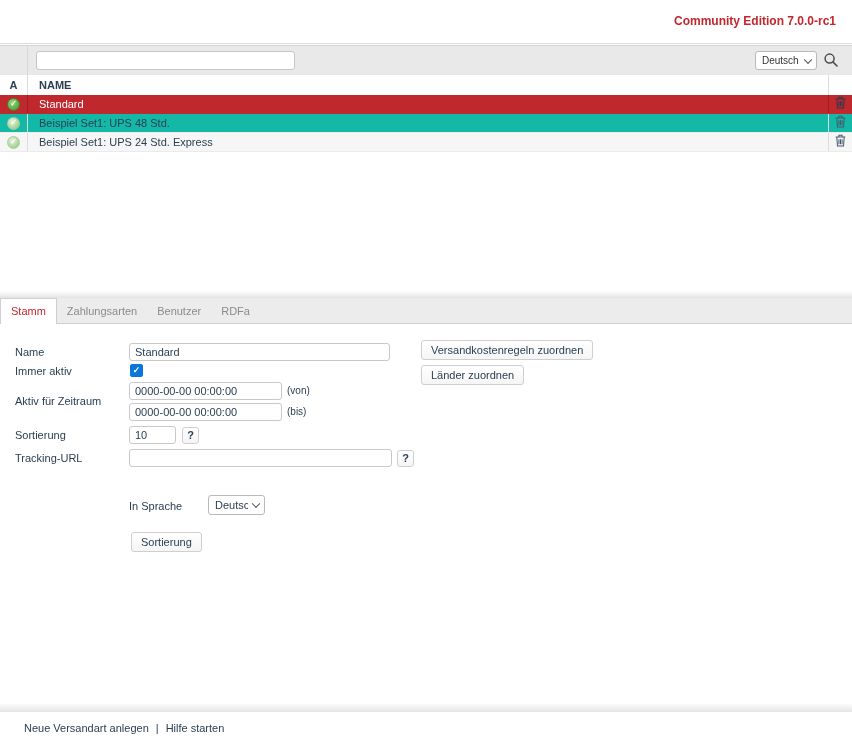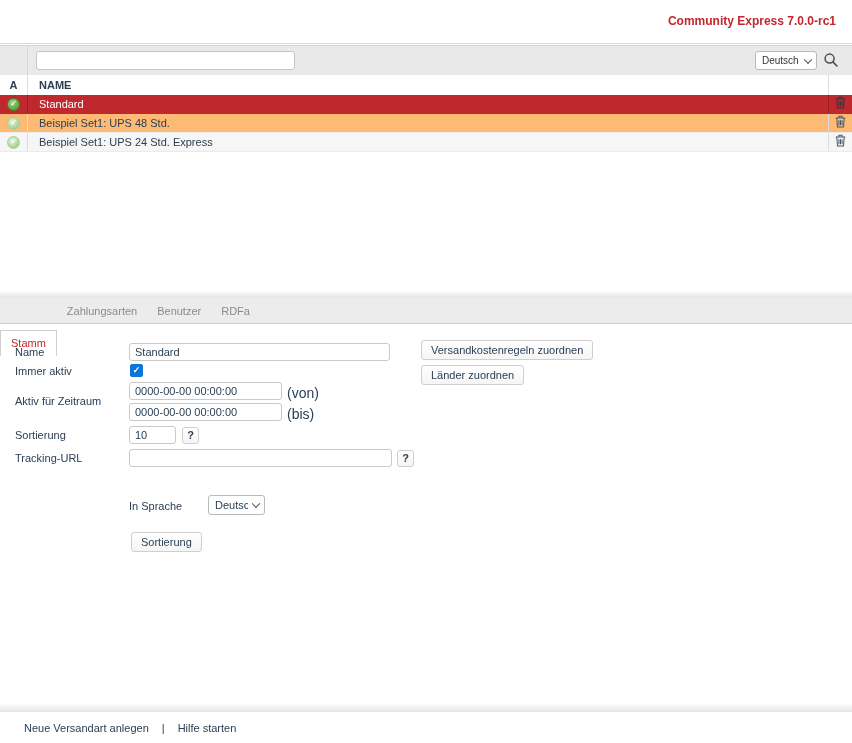--- a/index.html
+++ b/index.html
@@ -36,21 +36,21 @@
     background:none; border:none; cursor:pointer; padding:0; }
 
   
   #grid { position:absolute; top:75px; left:0; width:852px; }
   .hdr { height:20px; display:flex; font-weight:bold; font-size:11px; color:#2c4054; background:#fff; }
   .col-a { width:28px; box-sizing:border-box; border-right:1px solid #dcdcdc;
     display:flex; align-items:center; justify-content:center; flex:none; }
   .col-name { flex:1; display:flex; align-items:center; padding-left:11px; box-sizing:border-box; }
   .col-del { width:24px; box-sizing:border-box; border-left:1px solid #dcdcdc;
     display:flex; align-items:center; justify-content:center; flex:none; }
-  .row { height:19px; display:flex; font-size:11px; color:#2c4054; background:#fdba74;
+  .row { height:19px; display:flex; font-size:11px; color:#2c4054; background:#14b8a6;
     border-bottom:1px solid #ebebeb; box-sizing:border-box; cursor:pointer; }
   .row.alt { background:#f6f6f6; }
   .row.selected { background:#bf282d; color:#fff; border-bottom-color:#bf282d; }
   .row.selected .col-a { border-right-color:#9a1f22; }
   .row.selected .col-del { border-left-color:#9a1f22; }
   .status-dot { width:13px; height:13px; border-radius:50%; box-sizing:border-box;
     display:flex; align-items:center; justify-content:center; }
   .status-dot::after { content:"\2713"; color:#fff; font-size:8px; font-weight:bold; line-height:1; }
   .row.selected .status-dot { background:radial-gradient(circle at 38% 32%, #9ad57f 0%, #57a53b 75%);
     border:1px solid #3f8a28; }
@@ -62,50 +62,50 @@
 
   
   #tab-strip { position:absolute; top:291px; left:0; width:852px; height:7px;
     background:linear-gradient(#fefefe,#e3e3e3); }
   #tab-bar { position:absolute; top:298px; left:0; width:852px; height:26px; background:#ececec; }
   #tab-bar .hairline { position:absolute; left:0; bottom:0; width:100%; height:1px; background:#cfcfcf; }
   #tab-bar .tabs { position:relative; display:flex; }
   .tab { height:26px; line-height:26px; padding:0 10px; font-size:11px; color:#8b8b8b;
     box-sizing:border-box; cursor:pointer; }
   .tab.active { background:#fff; border:1px solid #cfcfcf; border-bottom:none;
-    color:#c1272d; line-height:24px; cursor:default;margin-top:32px; }
+    color:#c1272d; line-height:24px; cursor:default; }
 
   
   .f-label { position:absolute; font-size:11px; color:#2c4054; white-space:nowrap; }
   .f-input { position:absolute; box-sizing:border-box; height:18px; border:1px solid #c9c9c9;
     border-radius:3px; padding:1px 5px; font-size:11px; font-family:inherit; color:#2c4054; background:#fff; }
-  .f-suffix { position:absolute; font-size:14px; color:#2c4054; }
+  .f-suffix { position:absolute; font-size:10px; color:#2c4054; }
   .btn { position:absolute; background:linear-gradient(#ffffff,#f5f5f5); border:1px solid #cfcfcf;
     border-radius:3px; font-size:11px; font-family:inherit; color:#2c4054; padding:3px 9px; cursor:pointer; }
   .help-btn { width:17px; height:17px; padding:0; font-weight:bold; line-height:1; }
   .checkbox { position:absolute; width:13px; height:13px; background:#0b76d9; border:1px solid #0b76d9;
     border-radius:2px; box-sizing:border-box; display:flex; align-items:center; justify-content:center; cursor:pointer; }
   .checkbox::after { content:"\2713"; color:#fff; font-size:9px; font-weight:bold; line-height:1; }
   #lang-wrap { position:absolute; left:188px; top:495px; }
   #lang-wrap select { width:57px; height:20px; font-size:11px; padding:0 16px 0 6px; color:#2c4054; }
 
   
   #footer-strip { position:absolute; top:704px; left:0; width:852px; height:8px;
     background:linear-gradient(#fbfbfb,#e5e5e5); }
-  #footer-links { position:absolute; top:722px; left:24px; display:flex; gap:13px;
+  #footer-links { position:absolute; top:722px; left:24px; display:flex; gap:7px;
     font-size:11px; color:#2c4054; align-items:center; }
   #footer-links a { color:#2c4054; text-decoration:none; cursor:pointer; }
 </style>
 </head>
 <body>
 
 <div id="app">
 
   <div id="top-bar">
-    <div id="edition">Community Express 7.0.0-rc1</div>
+    <div id="edition">Community Edition 7.0.0-rc1</div>
   </div>
 
   <div id="toolbar">
     <div class="left-cell"></div>
     <input id="search-input" type="text" value="" style="">
     <span class="select-wrap" id="toolbar-lang">
       <select aria-label="language">
         <option>Deutsch</option>
       </select>
     </span>

